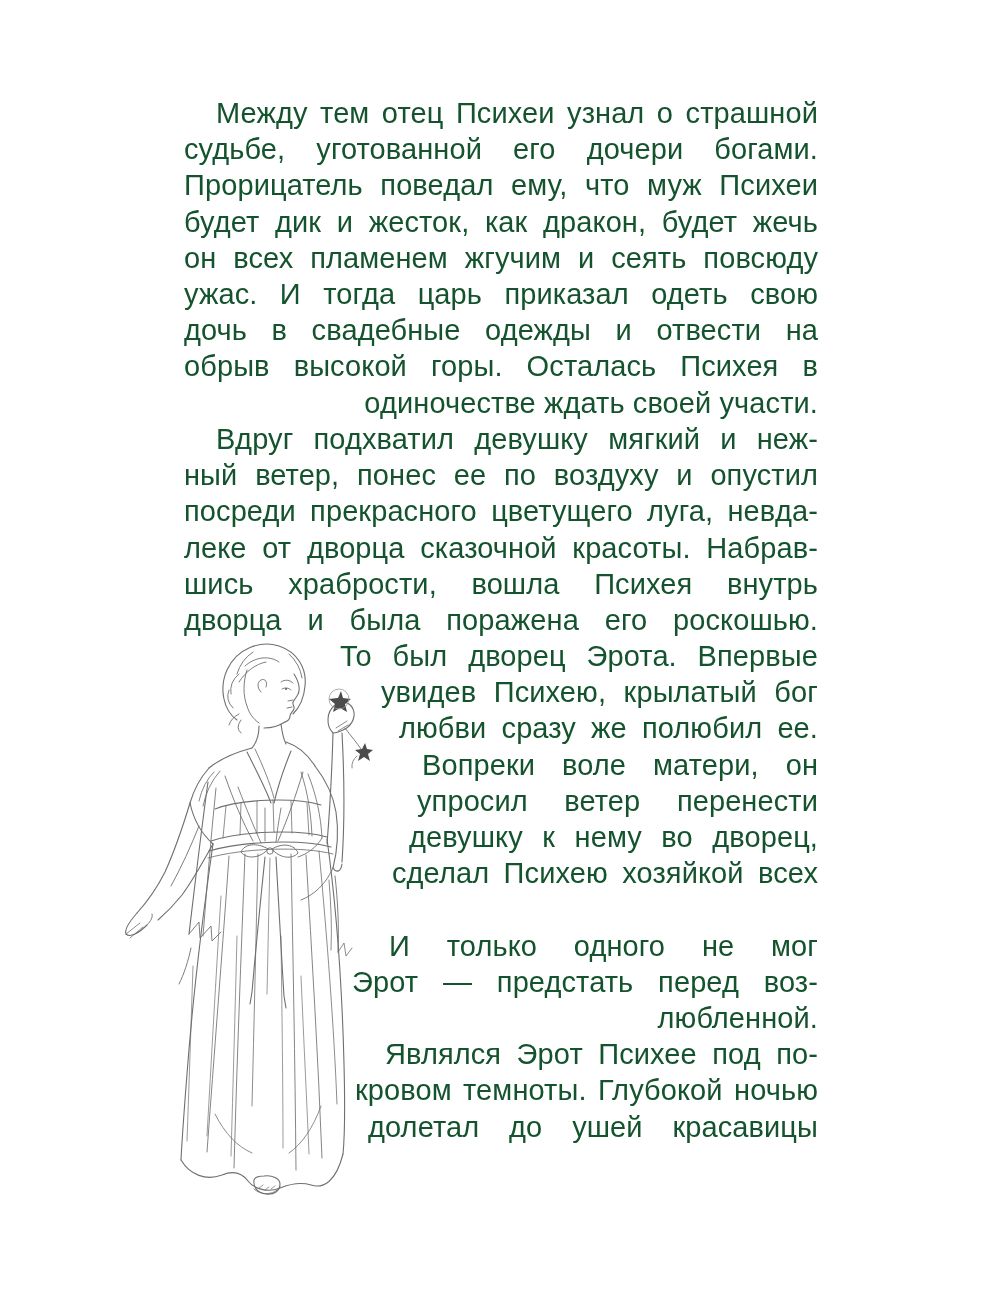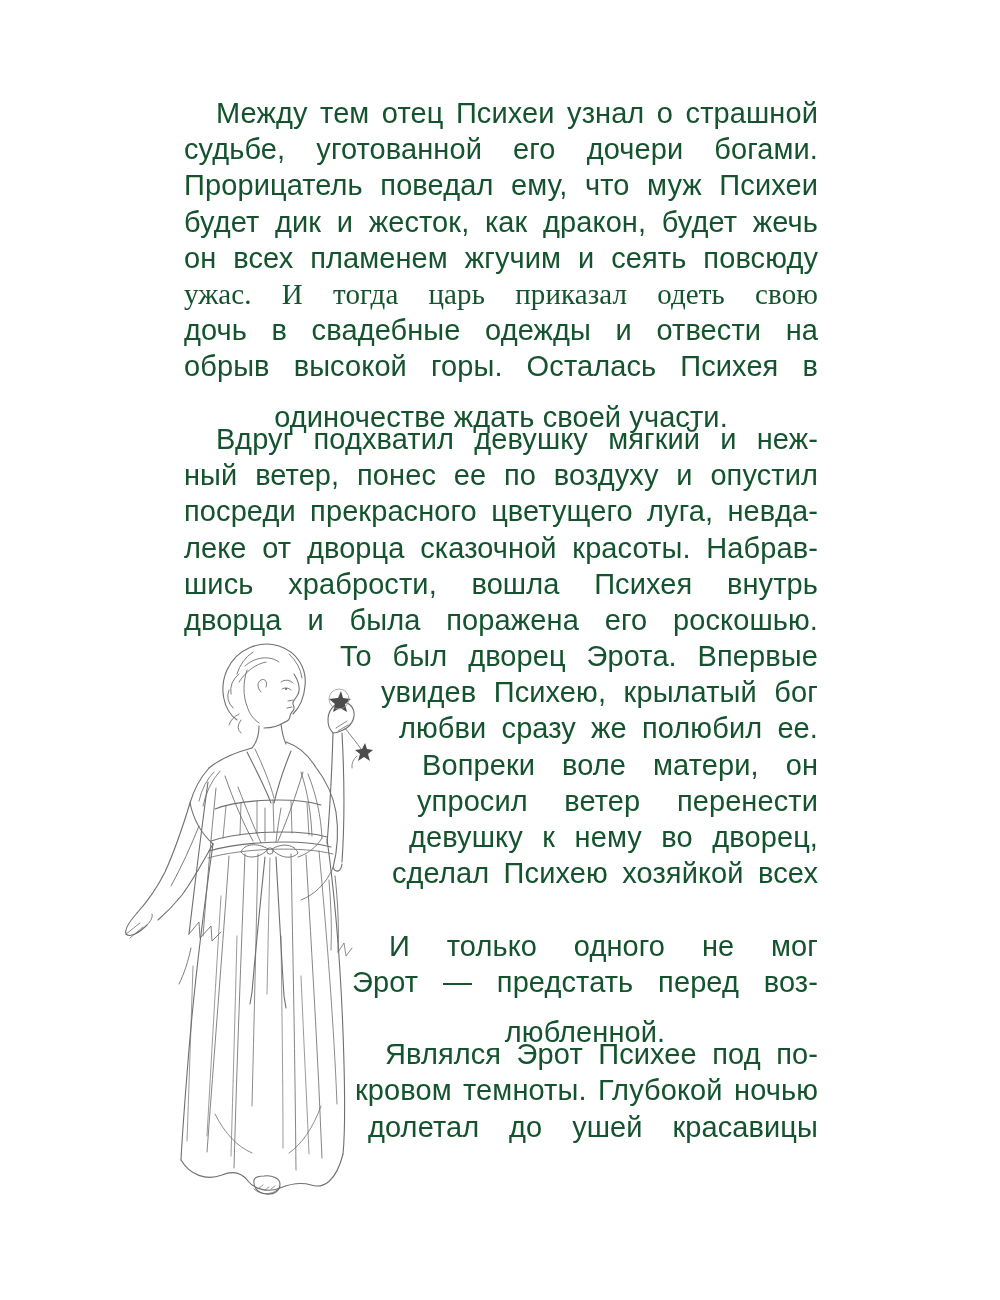--- a/index.html
+++ b/index.html
@@ -20,41 +20,41 @@
     color: #14532d;
     white-space: nowrap;
     letter-spacing: 0.1px;
   }
   .jl {
     white-space: normal;
     text-align: justify;
     text-align-last: justify;
     word-spacing: 1px;
   }
-  .ll { text-align: center; margin-top: 14px; }
+  .ll { text-align: right; }
   .figure-wrap {
     position: absolute;
     left: 95px;
     top: 636px;
     width: 300px;
     height: 570px;
   }
   .figure-wrap svg { display: block; width: 100%; height: 100%; }
 </style>
 </head>
 <body>
 
 <div class="page">
 
   <div class="tl jl" style="top:95px;   left:216px;">Между тем отец Психеи узнал о страшной</div>
   <div class="tl jl" style="top:131px;  left:184px;">судьбе, уготованной его дочери богами.</div>
   <div class="tl jl" style="top:167px;  left:184px;">Прорицатель поведал ему, что муж Психеи</div>
   <div class="tl jl" style="top:204px;  left:184px;">будет дик и жесток, как дракон, будет жечь</div>
   <div class="tl jl" style="top:240px;  left:184px;">он всех пламенем жгучим и сеять повсюду</div>
-  <div class="tl jl" style="top:276px;  left:184px;font-family:Liberation Serif, serif;">ужас. И тогда царь приказал одеть свою</div>
+  <div class="tl jl" style="top:276px;  left:184px;">ужас. И тогда царь приказал одеть свою</div>
   <div class="tl jl" style="top:312px;  left:184px;">дочь в свадебные одежды и отвести на</div>
   <div class="tl jl" style="top:348px;  left:184px;">обрыв высокой горы. Осталась Психея в</div>
   <div class="tl ll" style="top:385px;  left:184px;">одиночестве ждать своей участи.</div>
   <div class="tl jl" style="top:421px;  left:216px;">Вдруг подхватил девушку мягкий и неж-</div>
   <div class="tl jl" style="top:457px;  left:184px;">ный ветер, понес ее по воздуху и опустил</div>
   <div class="tl jl" style="top:493px;  left:184px;">посреди прекрасного цветущего луга, невда-</div>
   <div class="tl jl" style="top:530px;  left:184px;">леке от дворца сказочной красоты. Набрав-</div>
   <div class="tl jl" style="top:566px;  left:184px;">шись храбрости, вошла Психея внутрь</div>
   <div class="tl jl" style="top:602px;  left:184px;">дворца и была поражена его роскошью.</div>
   <div class="tl jl" style="top:638px;  left:340px;">То был дворец Эрота. Впервые</div>

